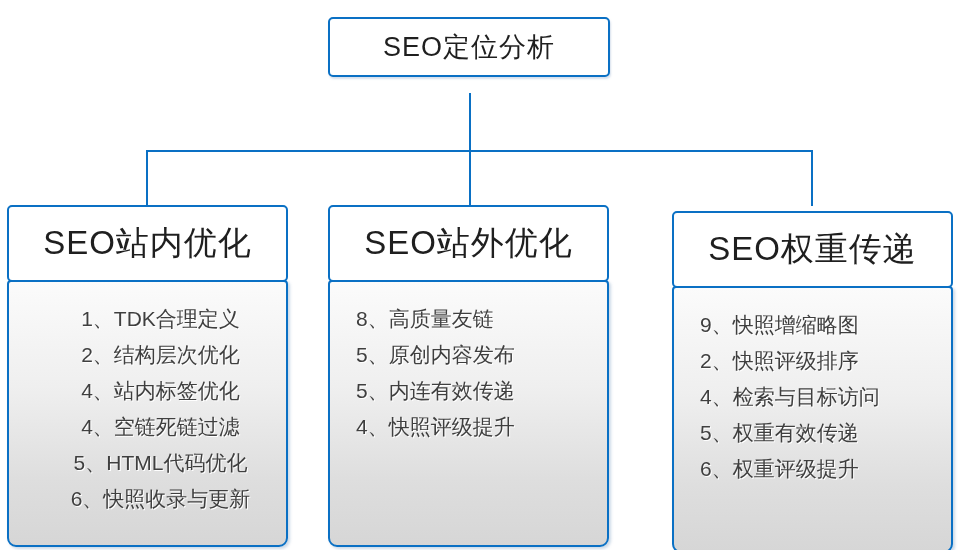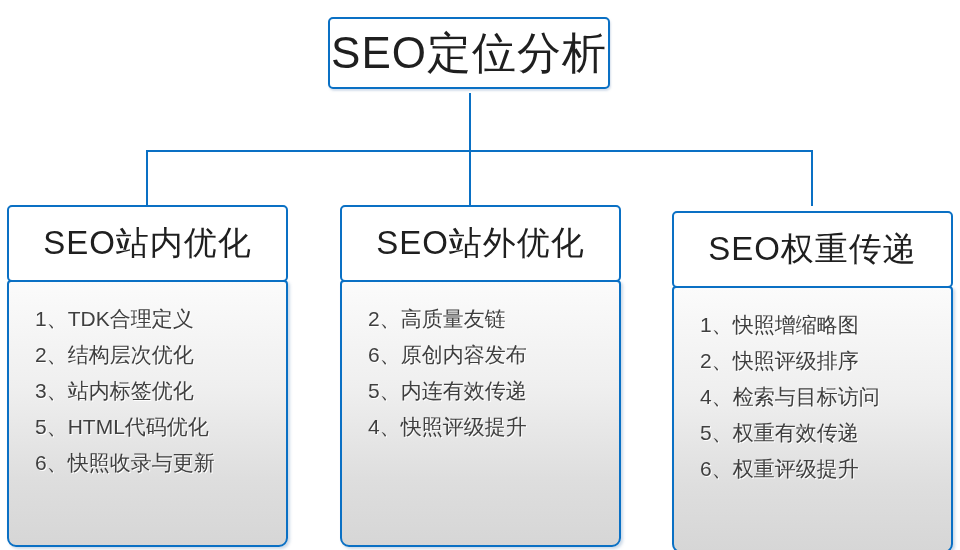--- a/index.html
+++ b/index.html
@@ -32,22 +32,22 @@
     border-radius: 5px;
     display: flex;
     align-items: center;
     justify-content: center;
     color: #1f1f1f;
     letter-spacing: 1px;
     box-shadow: 1px 2px 2px rgba(110, 145, 185, 0.28);
   }
   .root-node {
     left: 328px; top: 17px;
-    width: 282px; height: 72px;
-    font-size: 44px;
+    width: 282px; height: 60px;
+    font-size: 27px;
   }
   .column {
     position: absolute;
     top: 205px;
     width: 281px;
   }
   .col-header {
     position: relative;
     box-sizing: border-box;
     height: 77px;
@@ -90,51 +90,52 @@
   <div class="node root-node">
     <span>SEO定位分析</span>
   </div>
 
   <div class="line v" style="left:469px; top:93px; height:59px;"></div>
   <div class="line h" style="left:146px; top:150px; width:667px;"></div>
   <div class="line v" style="left:146px; top:150px; height:56px;"></div>
   <div class="line v" style="left:469px; top:150px; height:56px;"></div>
   <div class="line v" style="left:811px; top:150px; height:56px;"></div>
 
-  <div class="column" style="left:7px;">
+  <div class="column" style="left:7px;text-align:center;">
     <div class="col-header">
       <span>SEO站内优化</span>
     </div>
     <div class="col-panel">
       <div class="list-item">1、TDK合理定义</div>
       <div class="list-item">2、结构层次优化</div>
-      <div class="list-item">3、站内标签优化</div>
+      <div class="list-item">4、站内标签优化</div>
+      <div class="list-item">4、空链死链过滤</div>
       <div class="list-item">5、HTML代码优化</div>
       <div class="list-item">6、快照收录与更新</div>
     </div>
   </div>
 
-  <div class="column" style="left:340px;border-radius:9px;">
+  <div class="column" style="left:328px;border-radius:9px;">
     <div class="col-header">
       <span>SEO站外优化</span>
     </div>
     <div class="col-panel">
-      <div class="list-item">2、高质量友链</div>
-      <div class="list-item">6、原创内容发布</div>
+      <div class="list-item">8、高质量友链</div>
+      <div class="list-item">5、原创内容发布</div>
       <div class="list-item">5、内连有效传递</div>
       <div class="list-item">4、快照评级提升</div>
     </div>
   </div>
 
   <div class="column" style="left:672px;margin-top:6px;">
     <div class="col-header">
       <span>SEO权重传递</span>
     </div>
     <div class="col-panel">
-      <div class="list-item">1、快照增缩略图</div>
+      <div class="list-item">9、快照增缩略图</div>
       <div class="list-item">2、快照评级排序</div>
       <div class="list-item">4、检索与目标访问</div>
       <div class="list-item">5、权重有效传递</div>
       <div class="list-item">6、权重评级提升</div>
     </div>
   </div>
 
 </div>
 
 </body></html>

